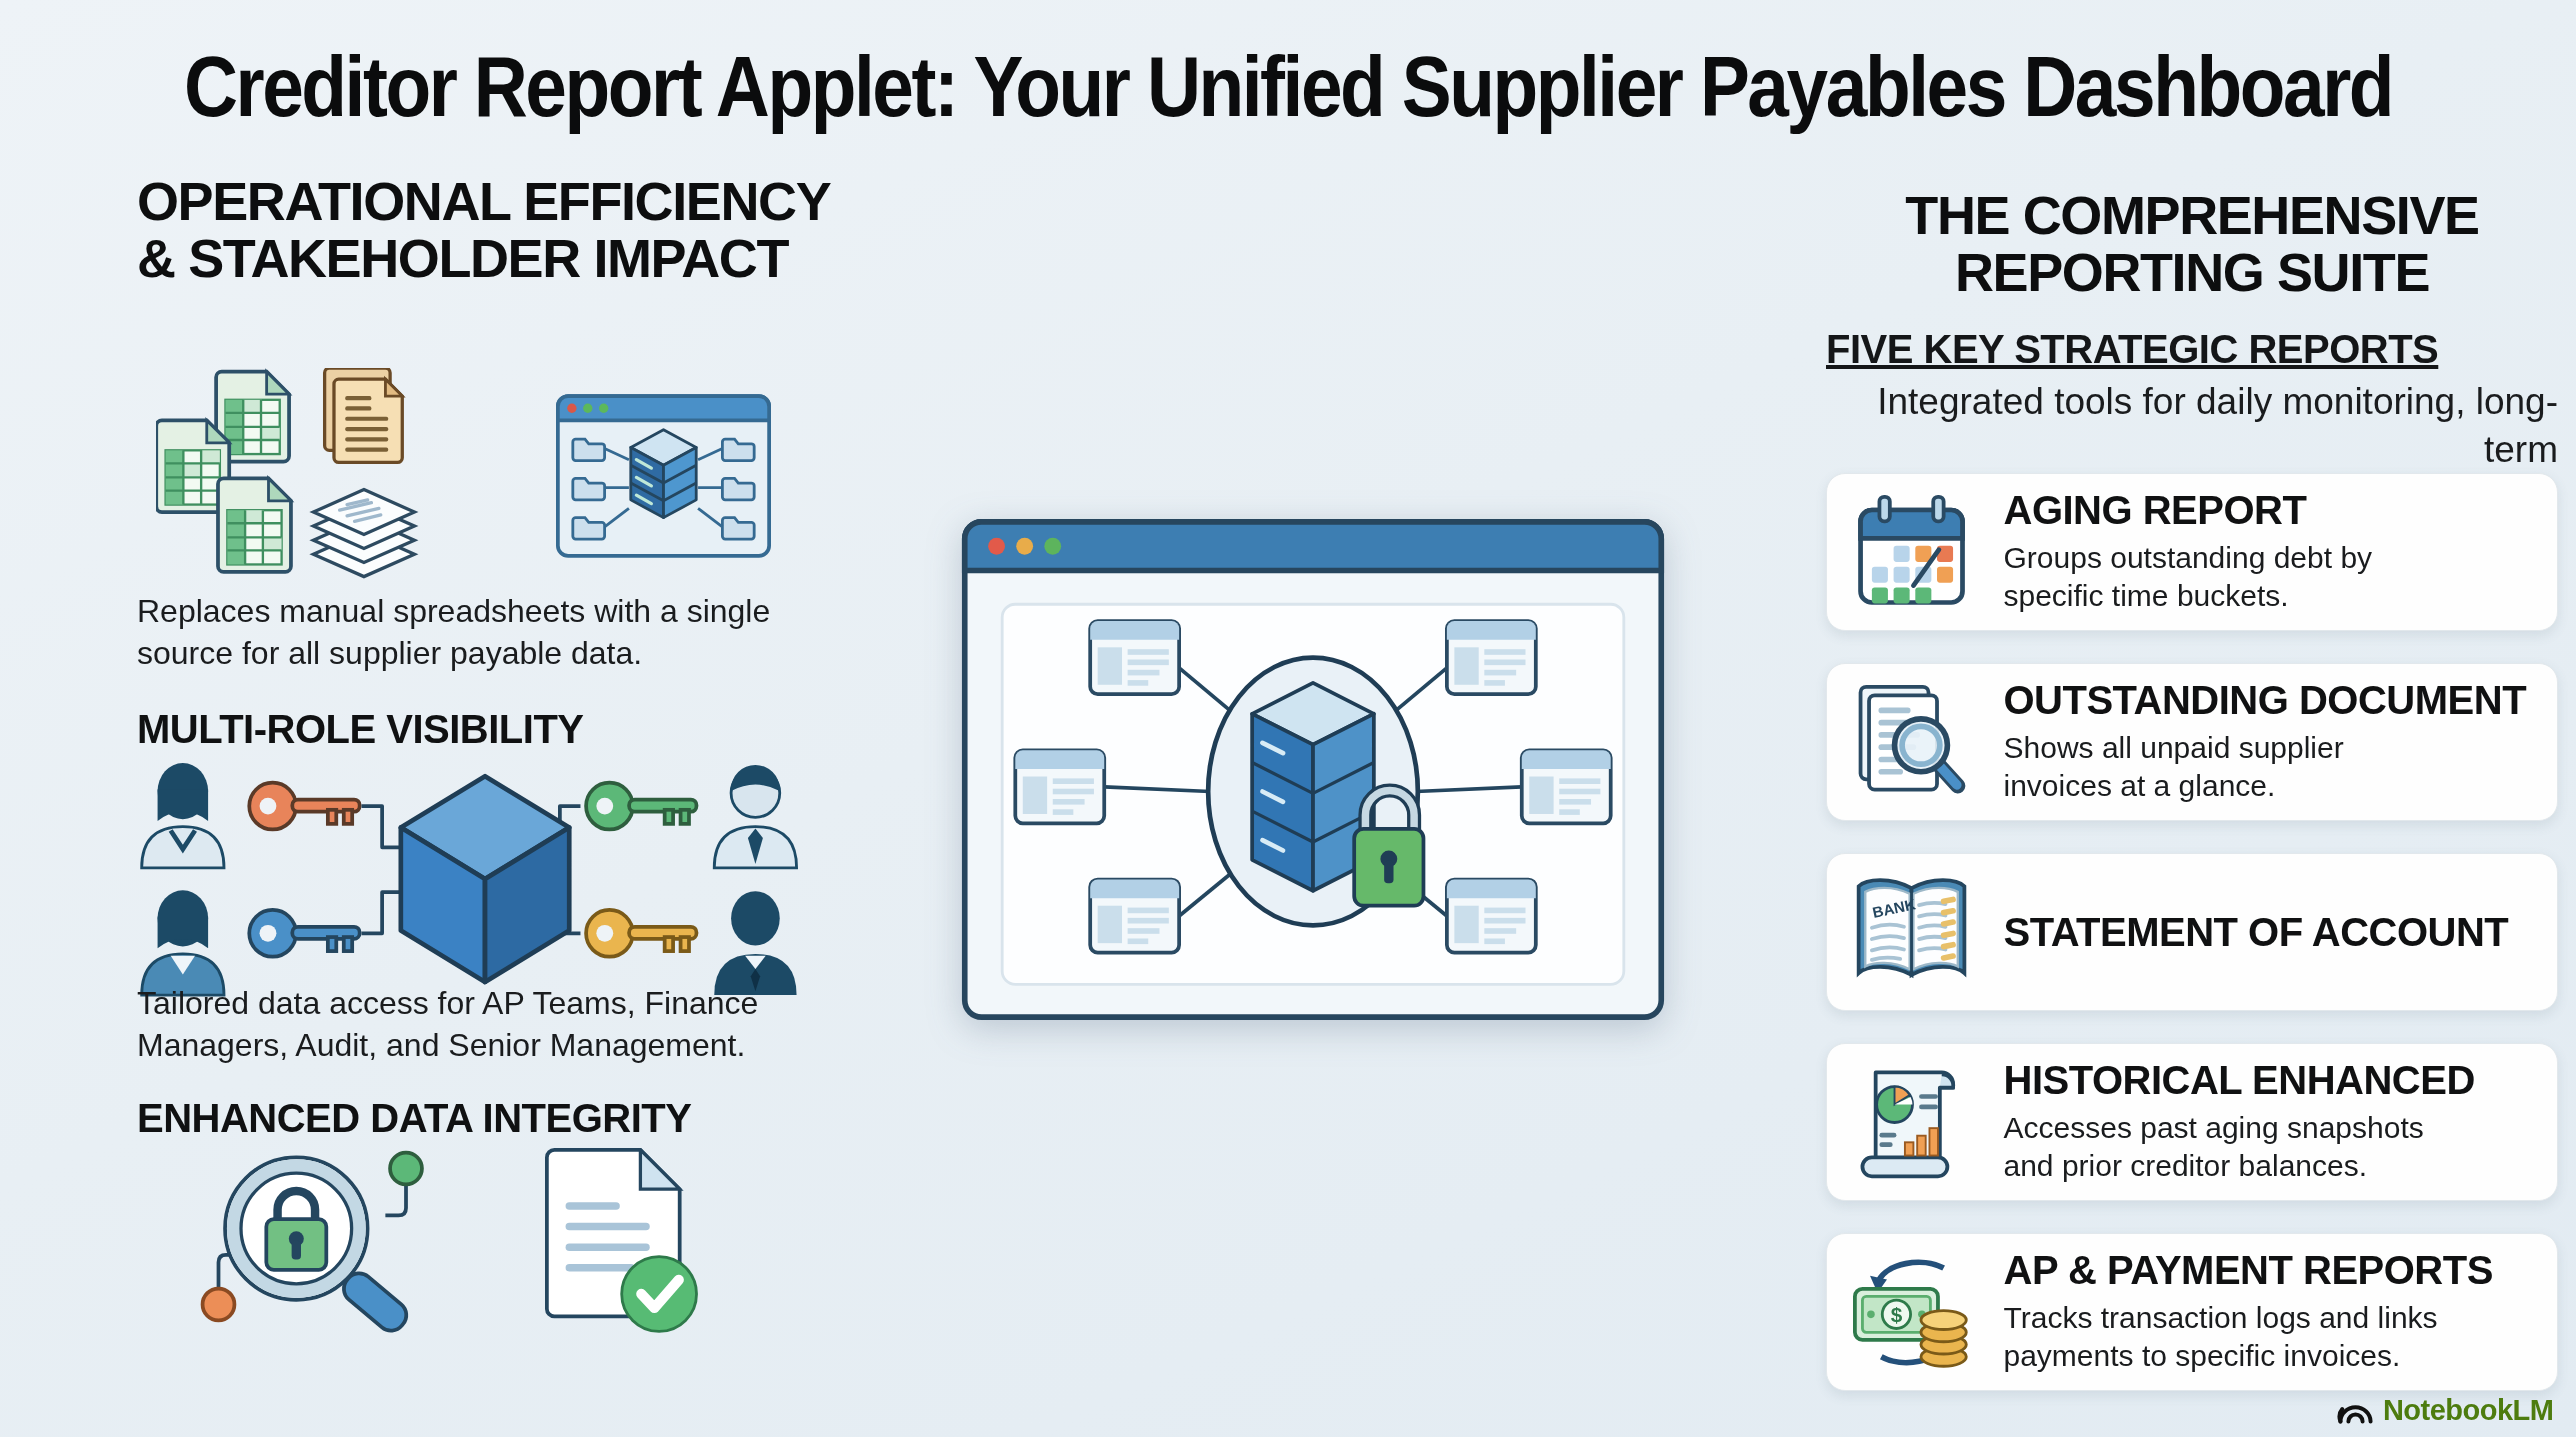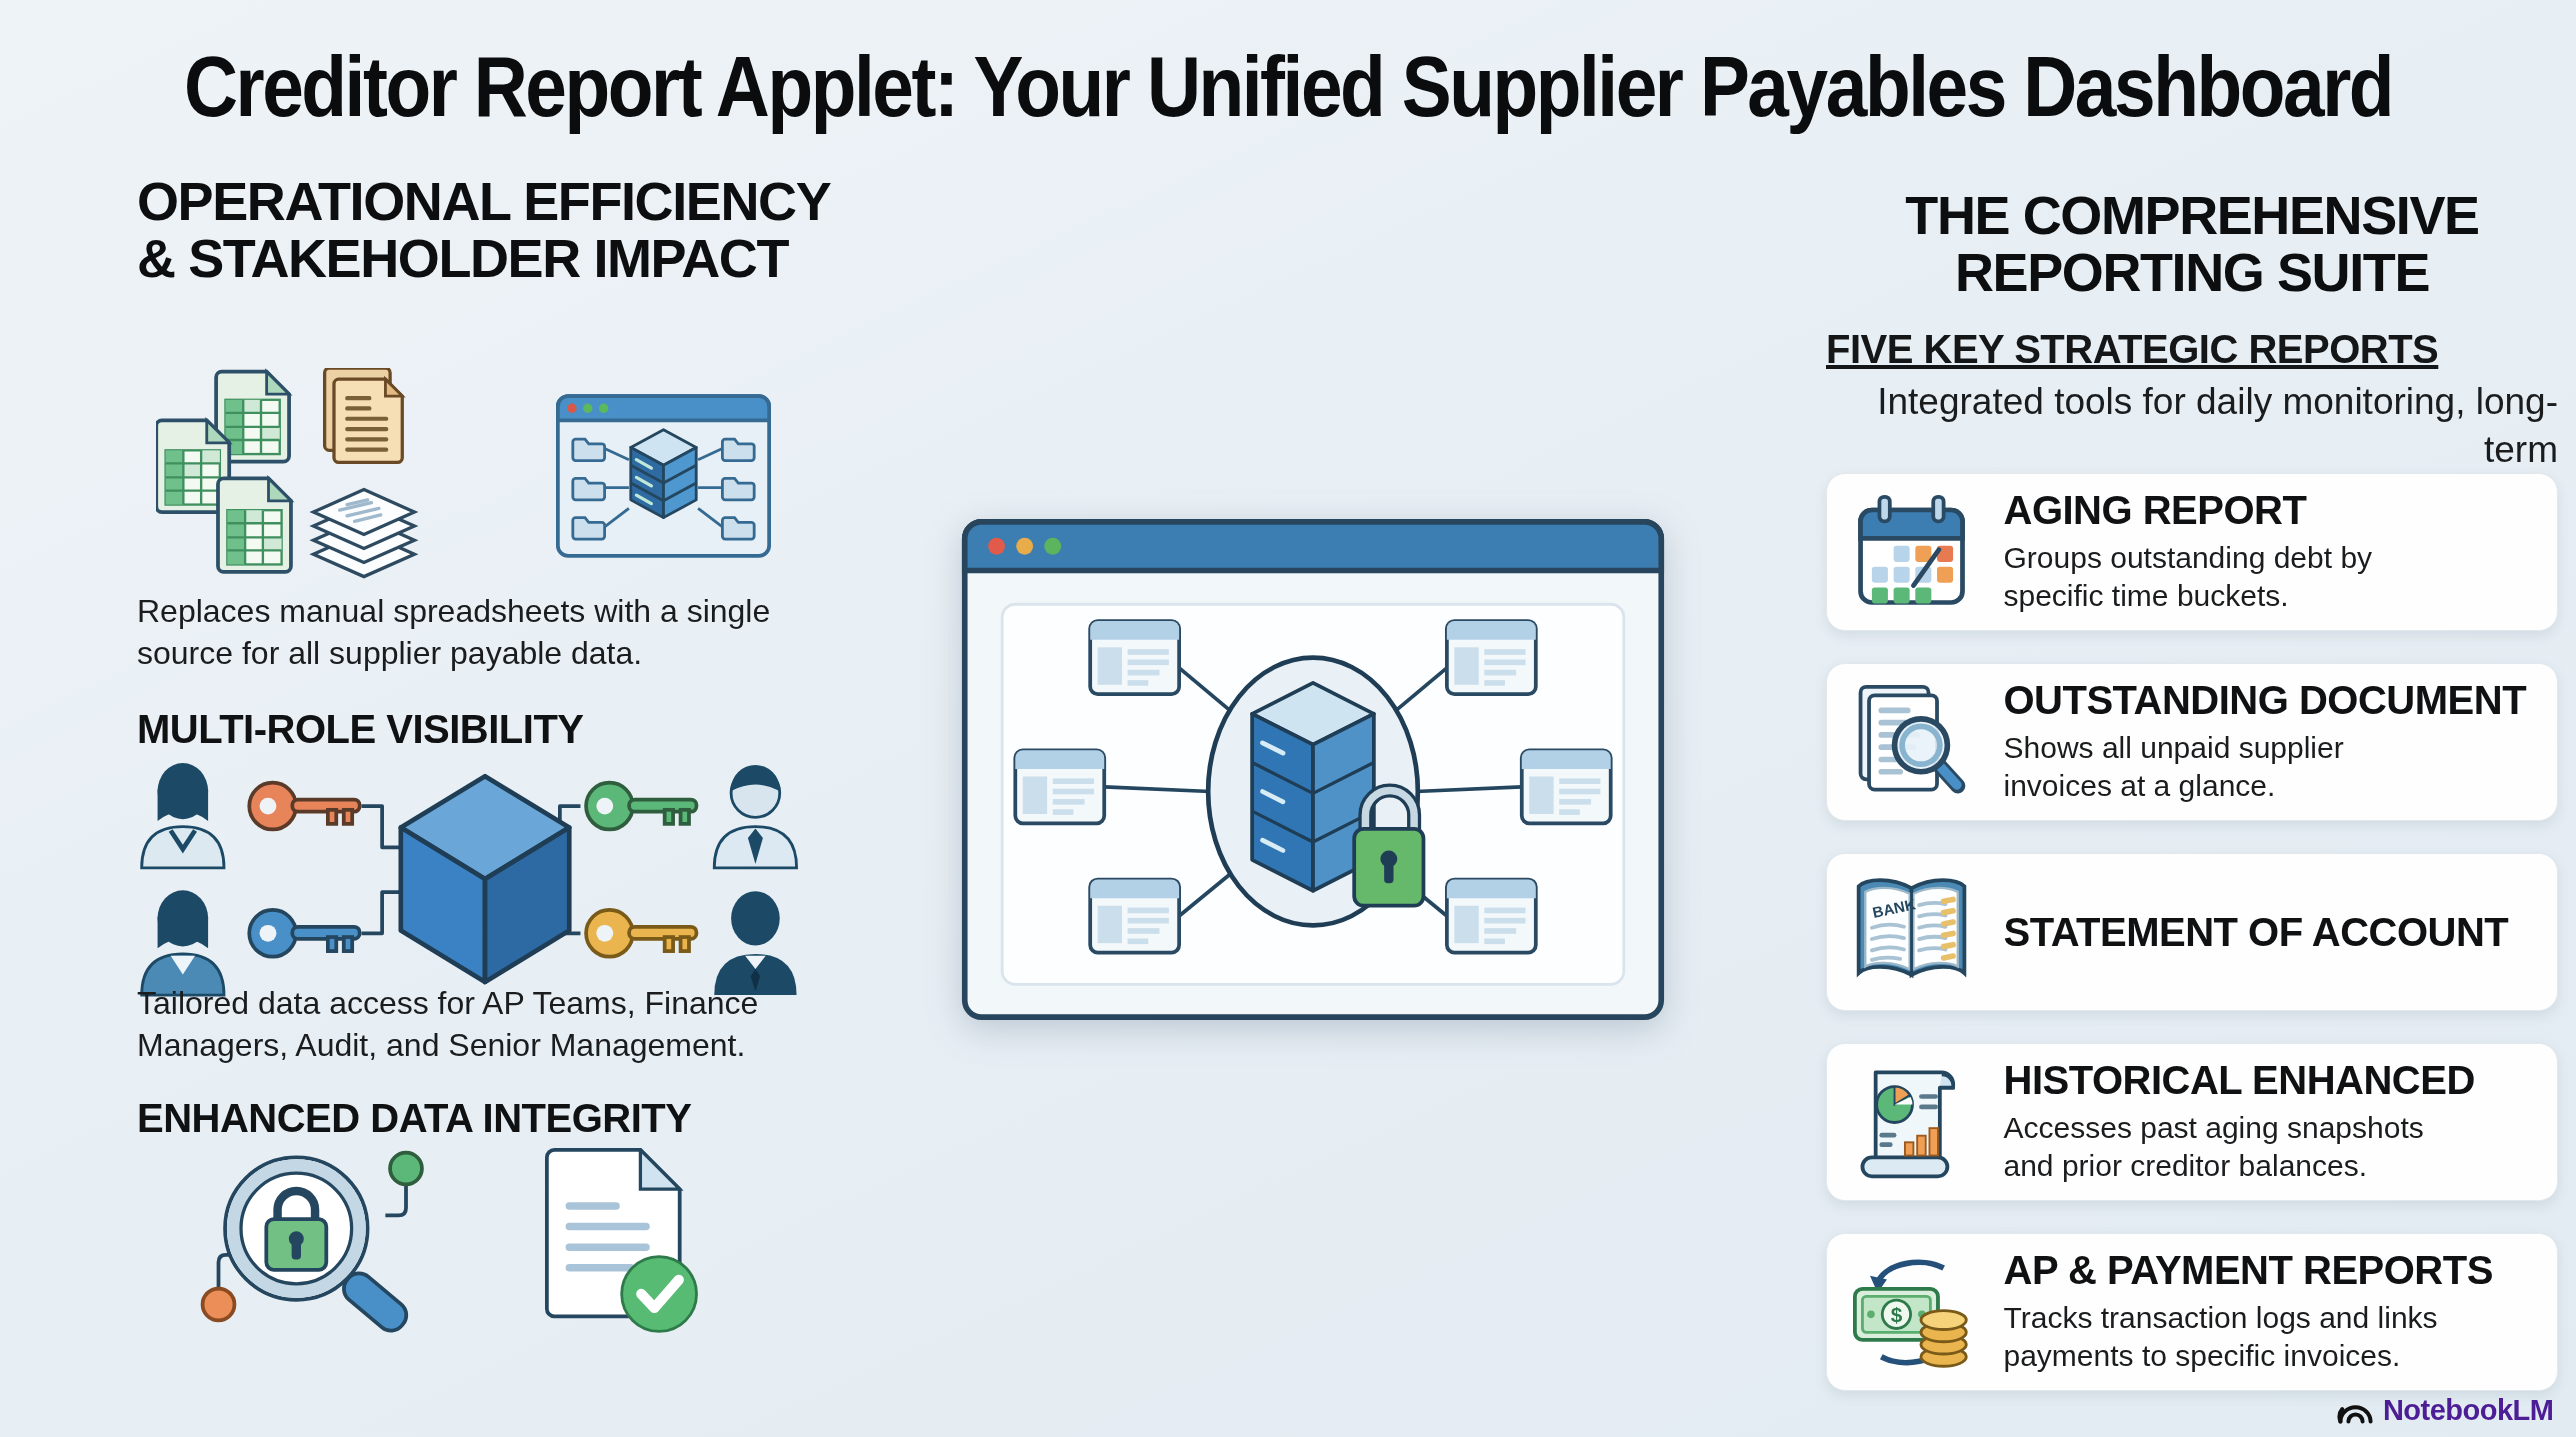--- a/index.html
+++ b/index.html
@@ -45,21 +45,21 @@
   }
   .card-icon{flex:none;width:124px;height:124px;display:flex;align-items:center;justify-content:center;}
   .card-text{margin-left:30px;}
   .card-title{font-size:40px;font-weight:800;letter-spacing:-0.5px;color:#101112;white-space:nowrap;}
   .card-desc{font-size:30px;line-height:1.28;margin-top:5.6px;white-space:pre-line;color:#1a1c1e;}
   
   .center-wrap{position:absolute;left:961px;top:518px;width:704px;height:503px;
     filter:drop-shadow(0 9.4px 17px rgba(60,85,110,.25));}
   
   .brand{position:absolute;right:22.5px;bottom:11.2px;display:flex;align-items:center;gap:8.4px;}
-  .brand-name{font-size:29px;font-weight:700;letter-spacing:-0.5px;color:#4c1d95;}
+  .brand-name{font-size:29px;font-weight:700;letter-spacing:-0.5px;color:#4d7c0f;}
   svg text{font-family:"Liberation Sans",sans-serif;}
 </style>
 </head>
 <body>
 
 <div>
 
   <h1 class="main-title">Creditor Report Applet: Your Unified Supplier Payables Dashboard</h1>
 
   <section class="left-col">

